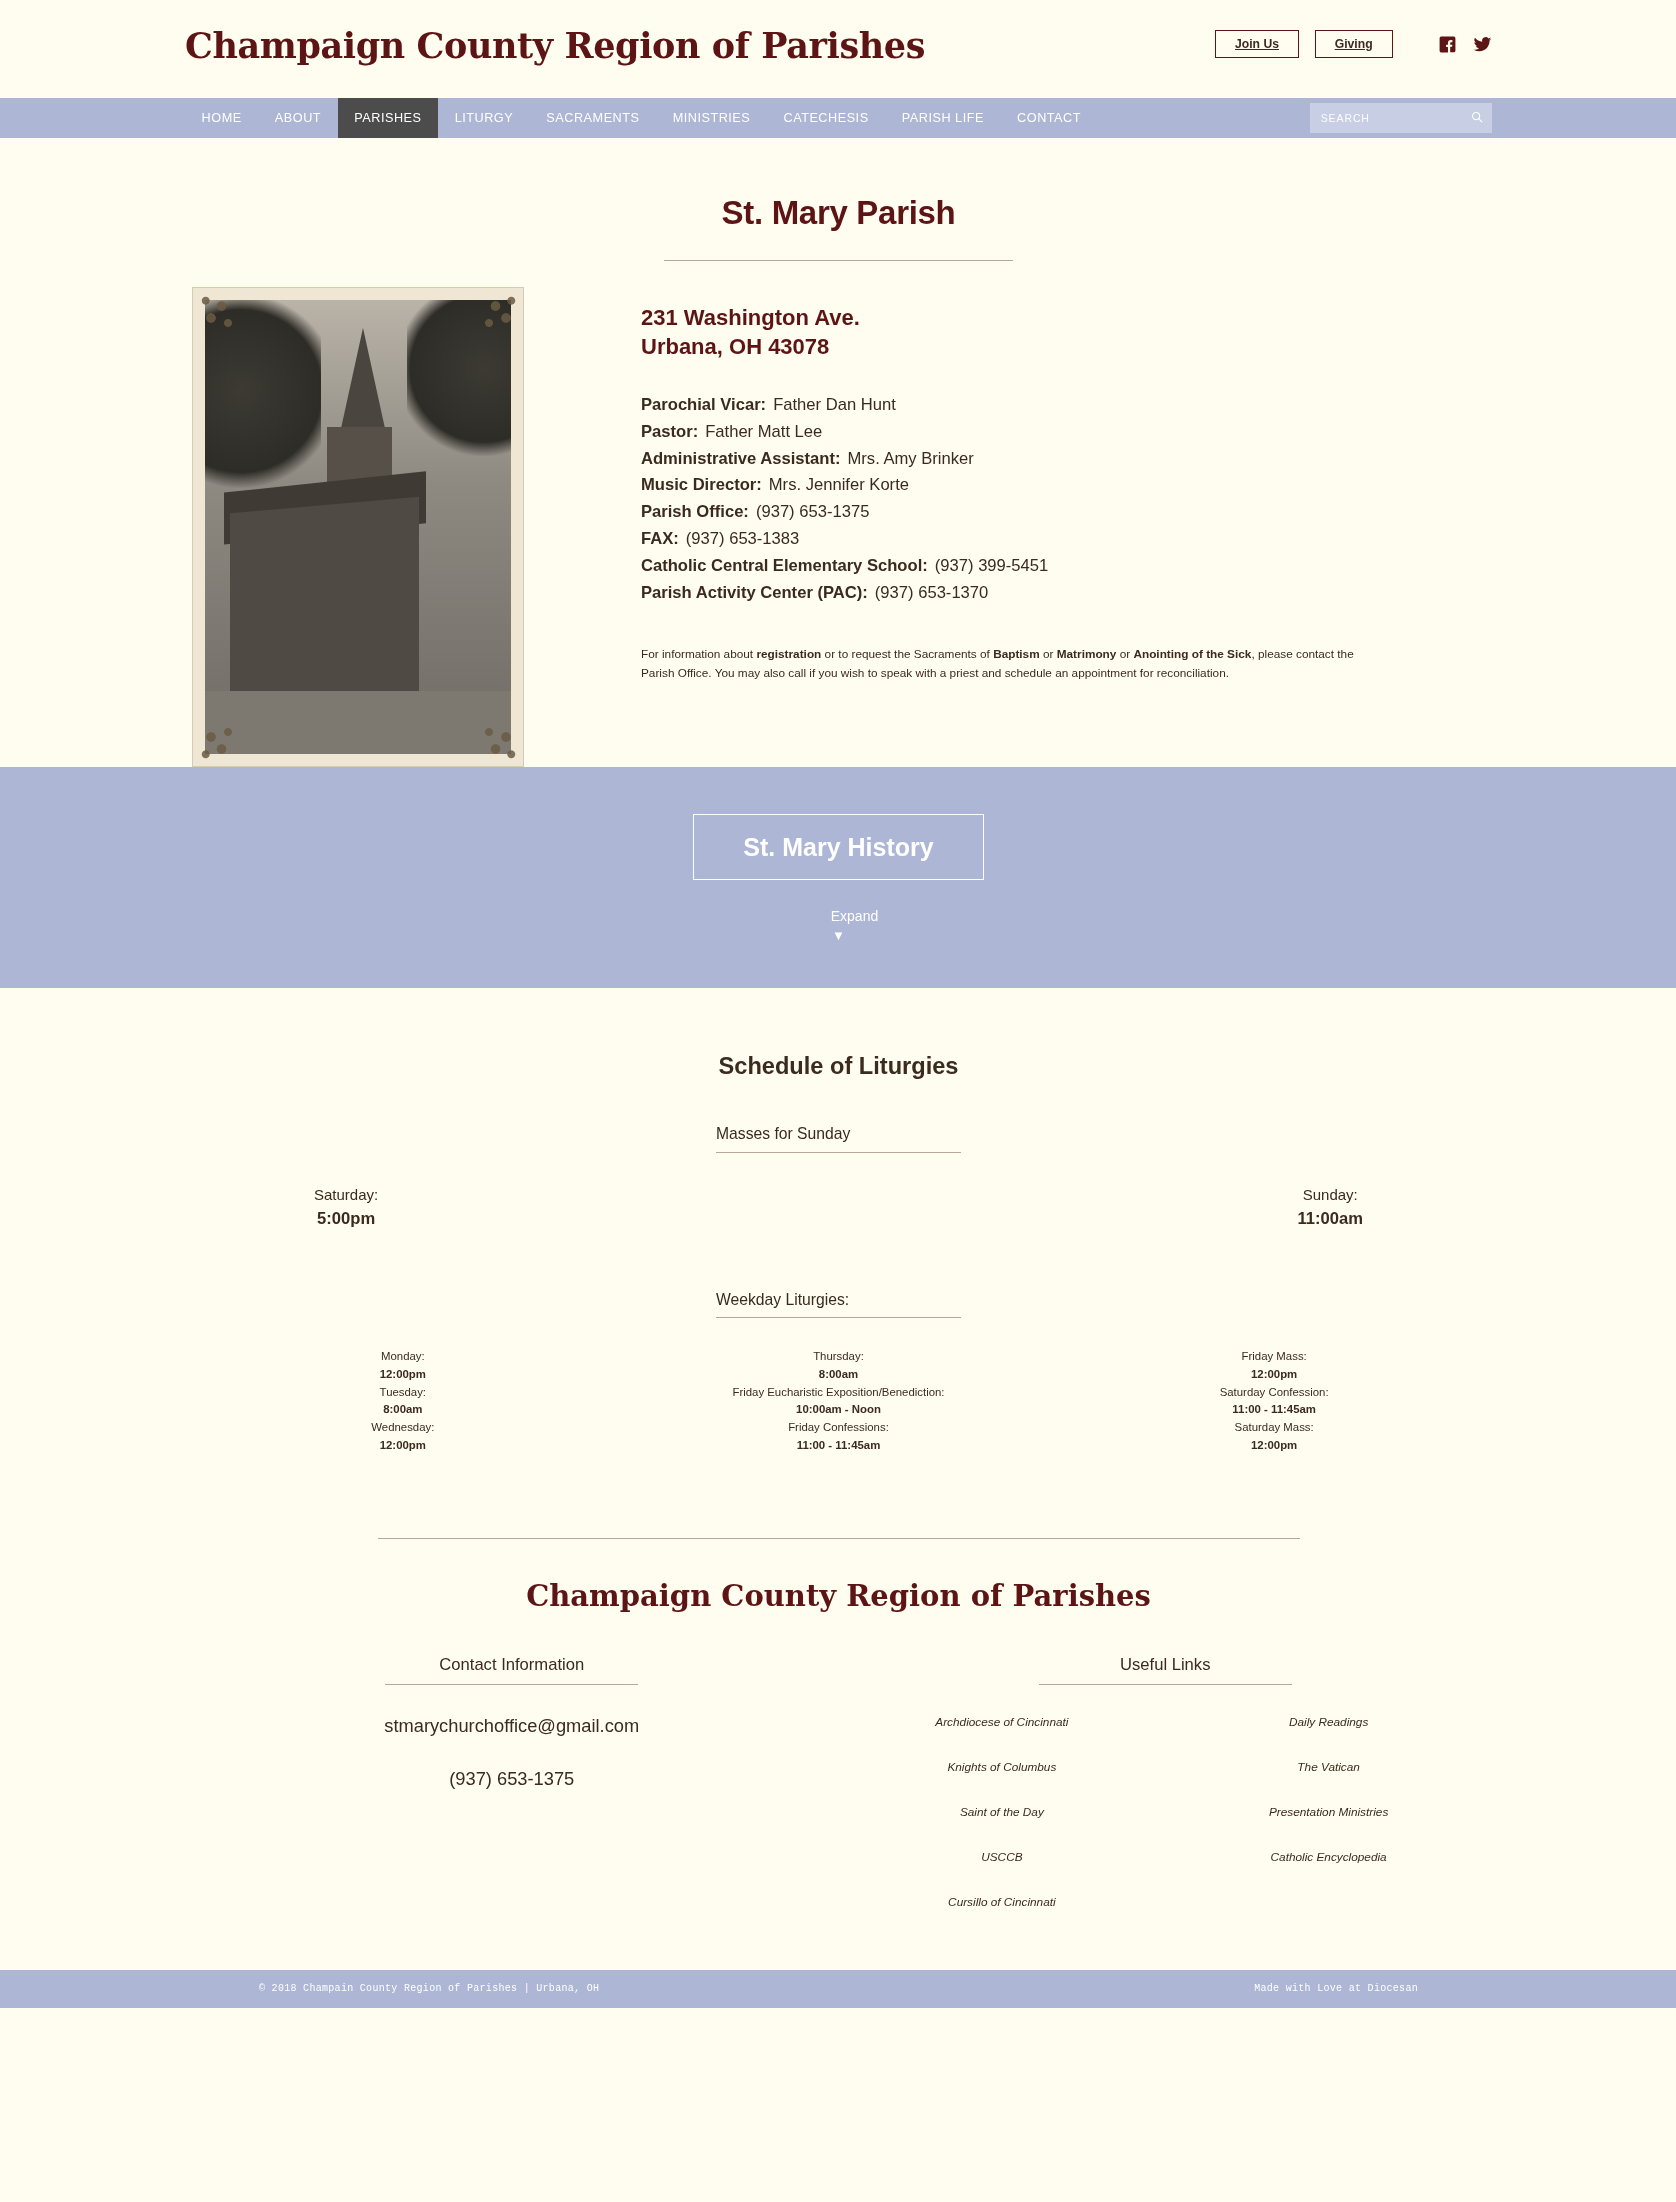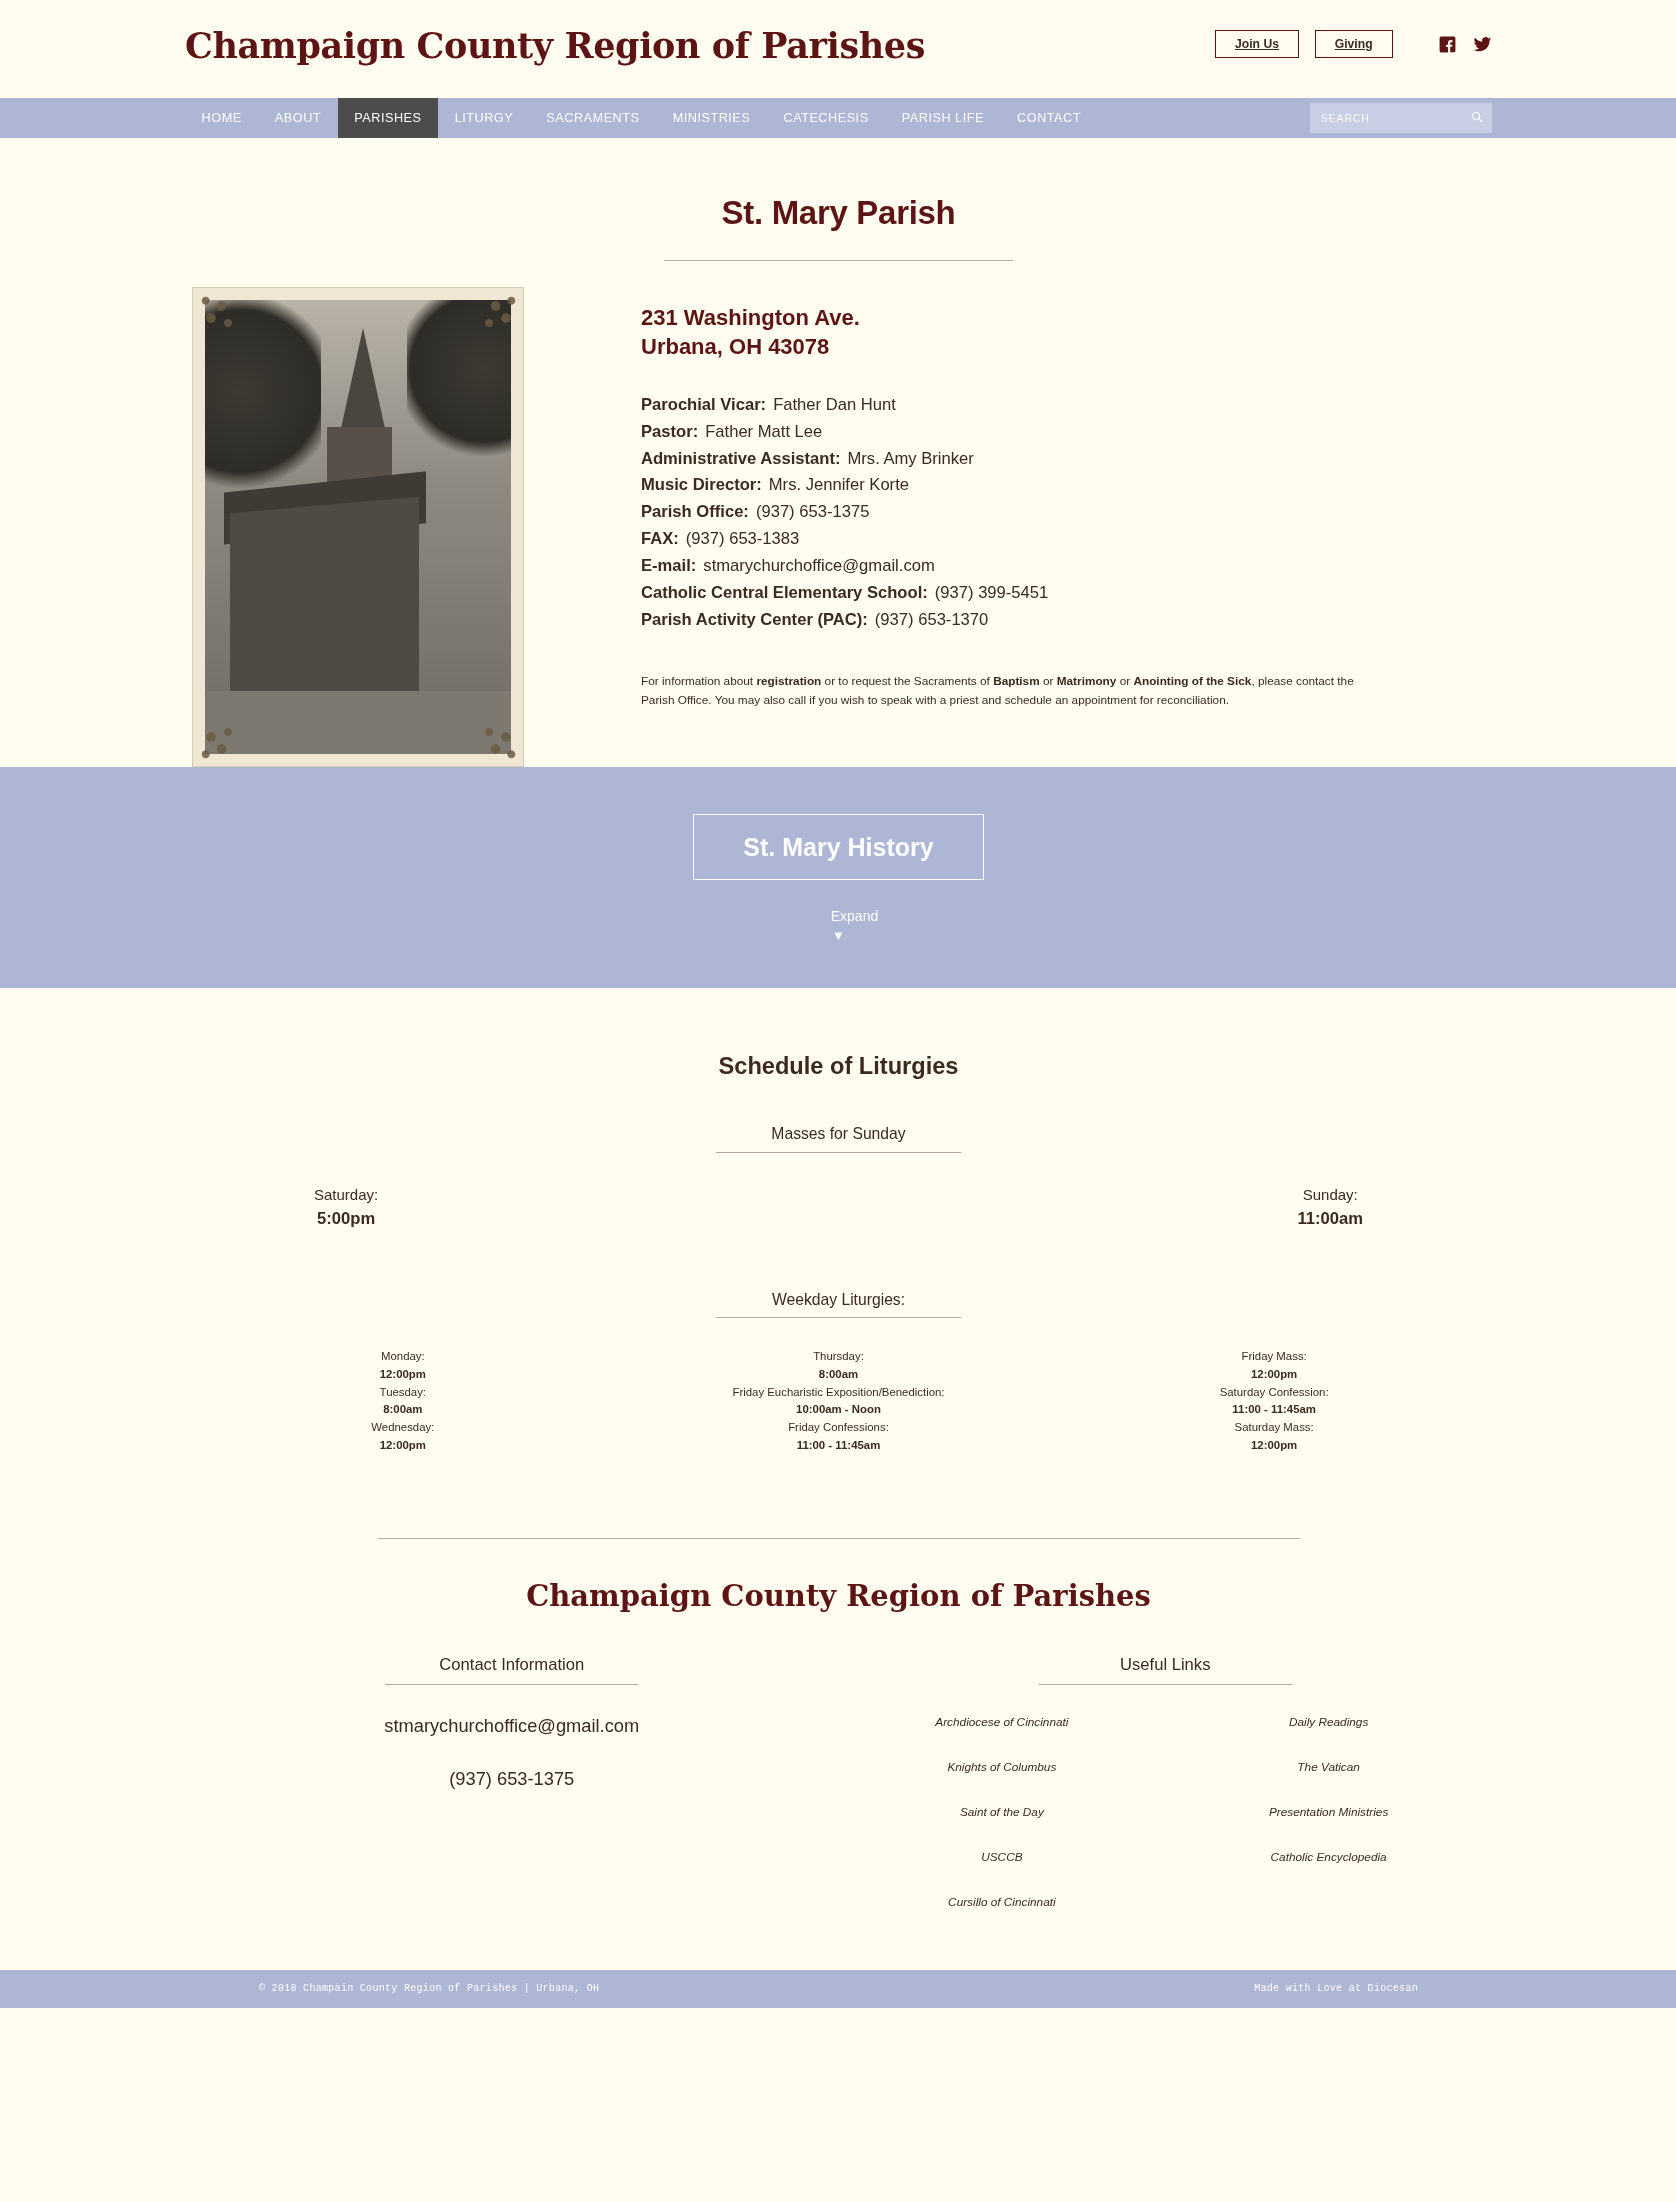--- a/index.html
+++ b/index.html
@@ -247,21 +247,21 @@
   
   .schedule { padding: 65px 185px 0 185px; }
   .sched-title {
     text-align: center;
     font-size: 23.6px;
     font-weight: 700;
     color: #3b2a1e;
     margin-bottom: 45px;
   }
   .sub-head {
-    text-align: center;
+    text-align: left;
     font-size: 15.7px;
     color: #3b2a1e;
     padding-bottom: 8.7px;
     border-bottom: 0.9px solid #b9a89a;
     width: 245px;
     margin: 0 auto 30px auto;
   }
   .sunday-row {
     display: flex;
     justify-content: space-between;
@@ -426,23 +426,20 @@
       <div class="staff-line">
         <span class="lbl">Music Director:</span><span class="val">Mrs. Jennifer Korte</span>
       </div>
       <div class="staff-line">
         <span class="lbl">Parish Office:</span><span class="val">(937) 653-1375</span>
       </div>
       <div class="staff-line">
         <span class="lbl">FAX:</span><span class="val">(937) 653-1383</span>
       </div>
       <div class="staff-line">
-        <span class="lbl">E-mail:</span><span class="val">stmarychurchoffice@gmail.com</span>
-      </div>
-      <div class="staff-line">
         <span class="lbl">Catholic Central Elementary School:</span><span class="val">(937) 399-5451</span>
       </div>
       <div class="staff-line">
         <span class="lbl">Parish Activity Center (PAC):</span><span class="val">(937) 653-1370</span>
       </div>
     </div>
 
     <div class="note">
       <span>For information about </span><b>registration</b><span> or to request the Sacraments of </span><b>Baptism</b><span> or </span><b>Matrimony</b><span> or </span><b>Anointing of the Sick</b><span>, please contact the Parish Office. You may also call if you wish to speak with a priest and schedule an appointment for reconciliation.</span>
     </div>

